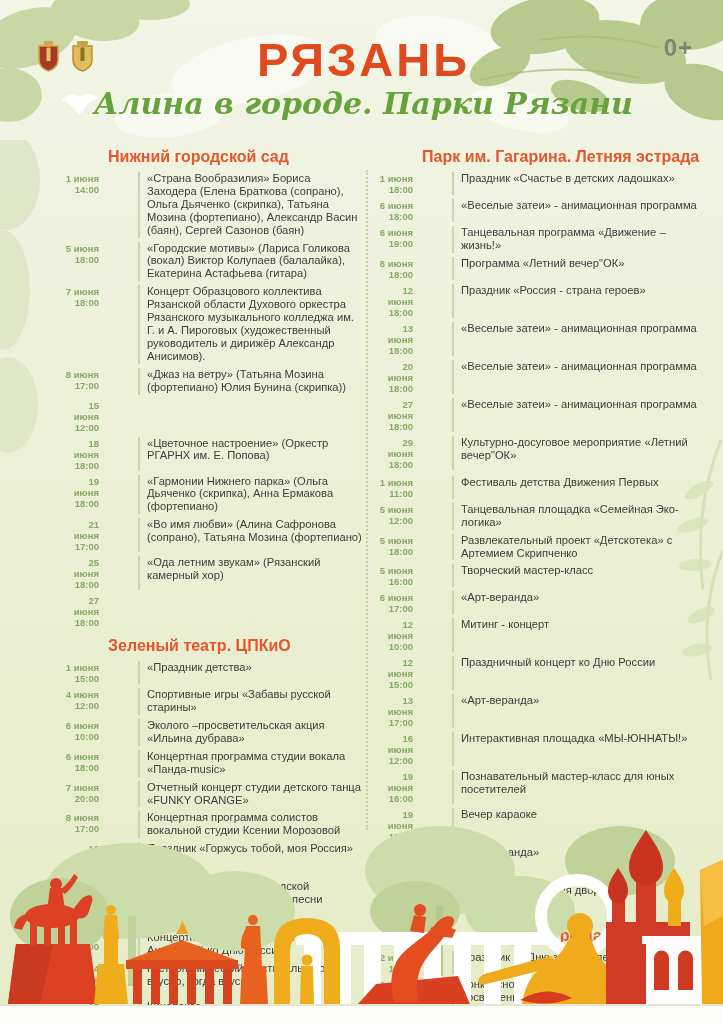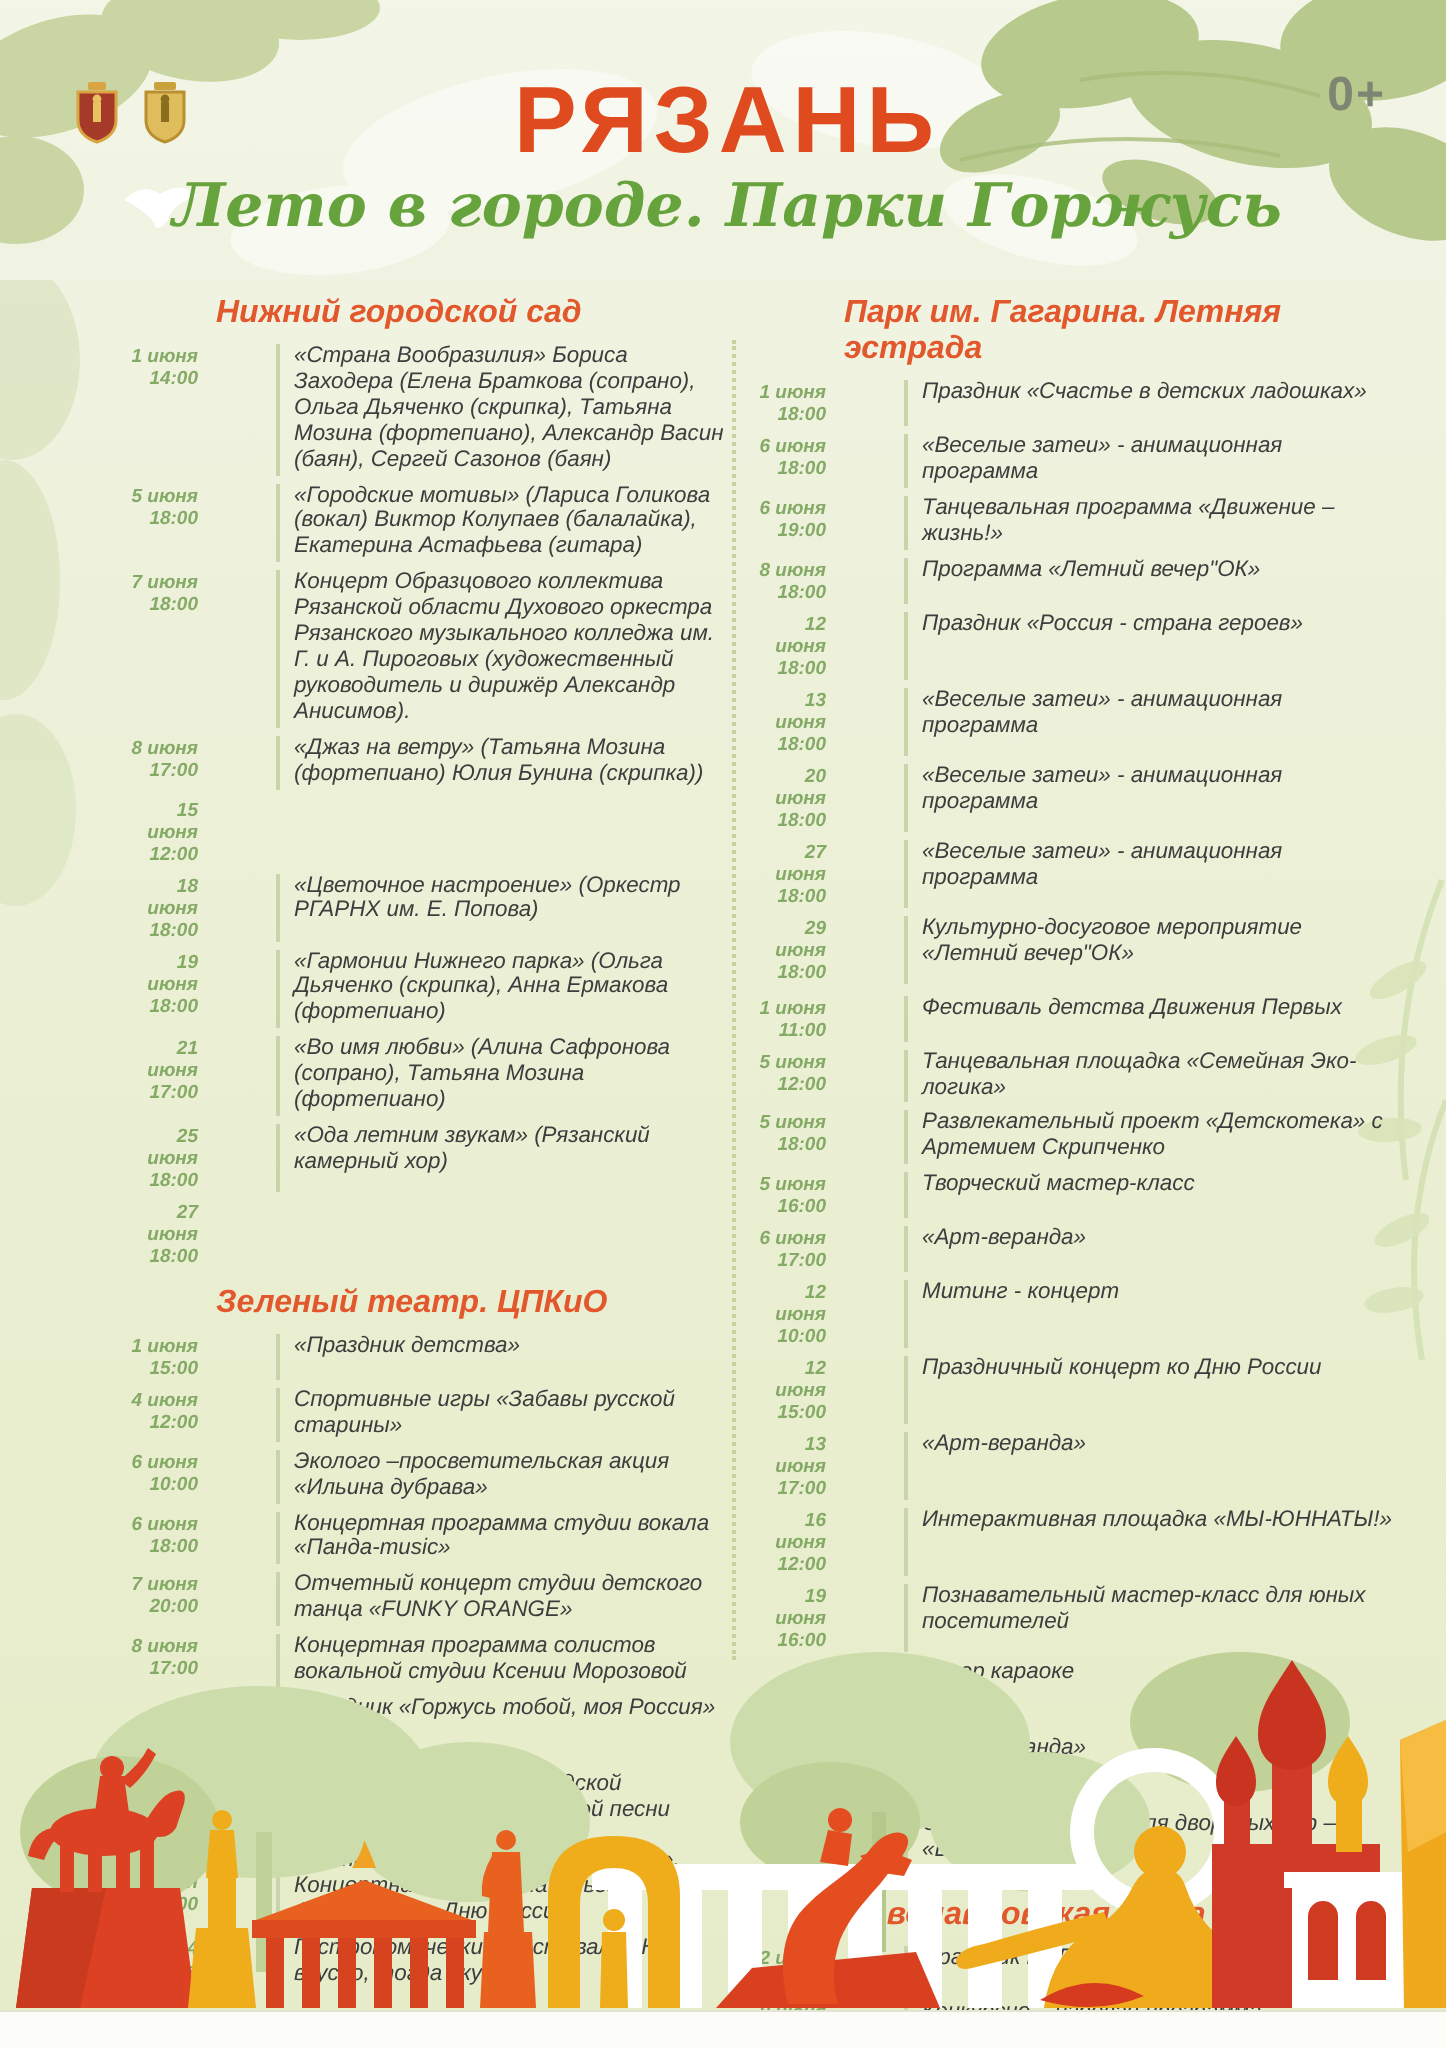--- a/index.html
+++ b/index.html
@@ -17,21 +17,21 @@
   .age-badge{position:absolute;top:34px;right:30px;font-size:24px;color:#7e8573;font-weight:bold;letter-spacing:1px;}
   .header{position:absolute;top:0;left:4px;right:0;text-align:center;}
   .title{margin:36px 0 0 0;font-size:47px;line-height:48px;font-weight:bold;color:#df4b1f;letter-spacing:3px;}
   .subtitle{margin:3px 0 0 0;font-family:"DejaVu Serif",serif;font-style:italic;font-weight:bold;
     font-size:30px;line-height:34px;color:#67a33c;}
   .columns{position:absolute;top:146px;left:62px;width:642px;display:flex;gap:14px;align-items:flex-start;}
   .col{position:relative;}
   .col-left{width:300px;}
   .col-right{width:326px;}
   .col-divider{position:absolute;left:366px;top:170px;height:660px;border-left:2px dotted #c3d3a0;}
-  .venue-section{margin:0 0 6px 0;font-style:italic;}
+  .venue-section{margin:0 0 6px 0;}
   .venue-title{font-size:16px;line-height:18px;font-weight:bold;color:#e2572b;margin:9px 0 6px 46px;}
   .venue-section:first-child .venue-title{margin-top:2px;}
   .event{display:flex;margin-bottom:4px;gap:36px;}
   .when{flex:0 0 37px;text-align:right;color:#85aa66;font-size:9.5px;line-height:11px;font-weight:bold;padding-top:1px;}
   .when span{display:block;}
   .desc{border-left:2px solid #c7d6aa;margin-left:3px;padding:0 0 1px 7px;
     font-size:11.2px;line-height:12.9px;color:#3d3d3d;}
   .skyline{position:absolute;left:0;bottom:18px;}
   .bottom-strip{position:absolute;left:0;bottom:0;width:723px;height:18px;background:#fcfcf8;border-top:1px solid #e4e4d6;}
 </style>
@@ -104,21 +104,21 @@
       <rect x="7" y="1" width="11" height="4" rx="1" fill="#caa23c"></rect>
       <rect x="10.5" y="11" width="4" height="10" fill="#8a6d1f"></rect>
       <circle cx="12.5" cy="9.5" r="2.2" fill="#8a6d1f"></circle>
     </svg>
   </div>
 
   <div class="age-badge">0+</div>
 
   <div class="header">
     <h1 class="title">РЯЗАНЬ</h1>
-    <div class="subtitle">Лето в городе. Парки Горжусь</div>
+    <div class="subtitle">Алина в городе. Парки Рязани</div>
   </div>
 
   <div class="col-divider"></div>
 
   <div class="columns">
     <div class="col col-left">
         <section class="venue-section">
           <h2 class="venue-title">Нижний городской сад</h2>
           <div class="event">
             <div class="when">

